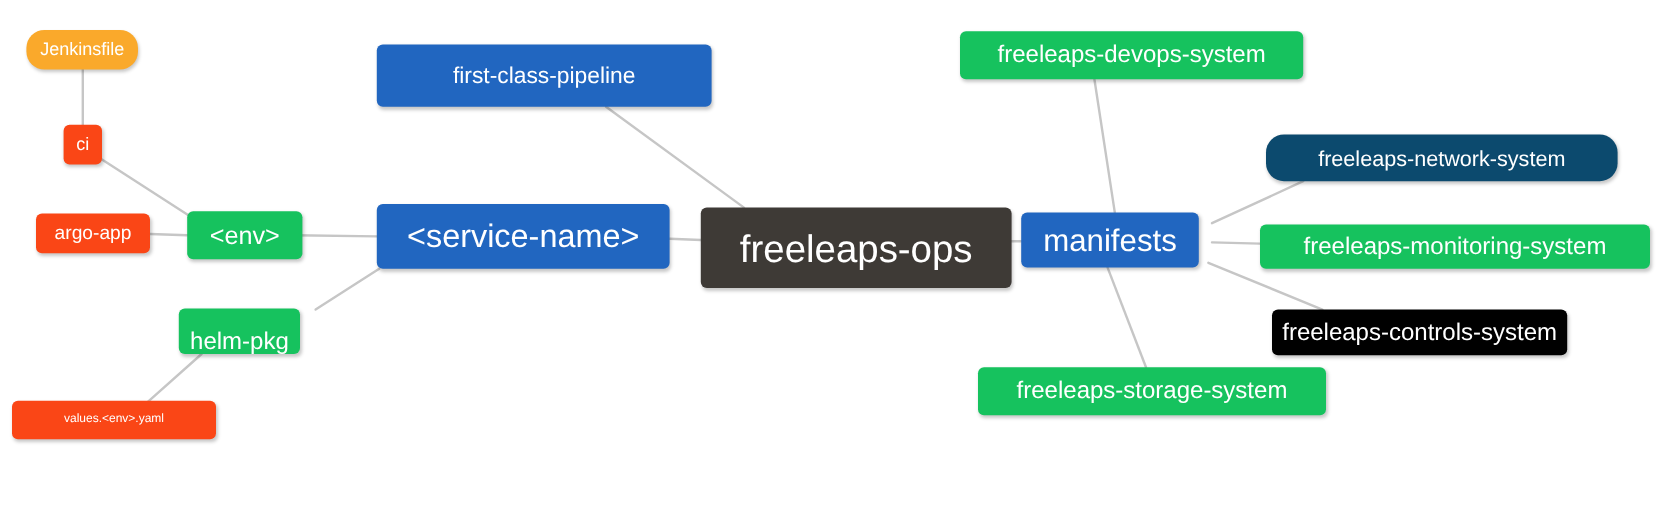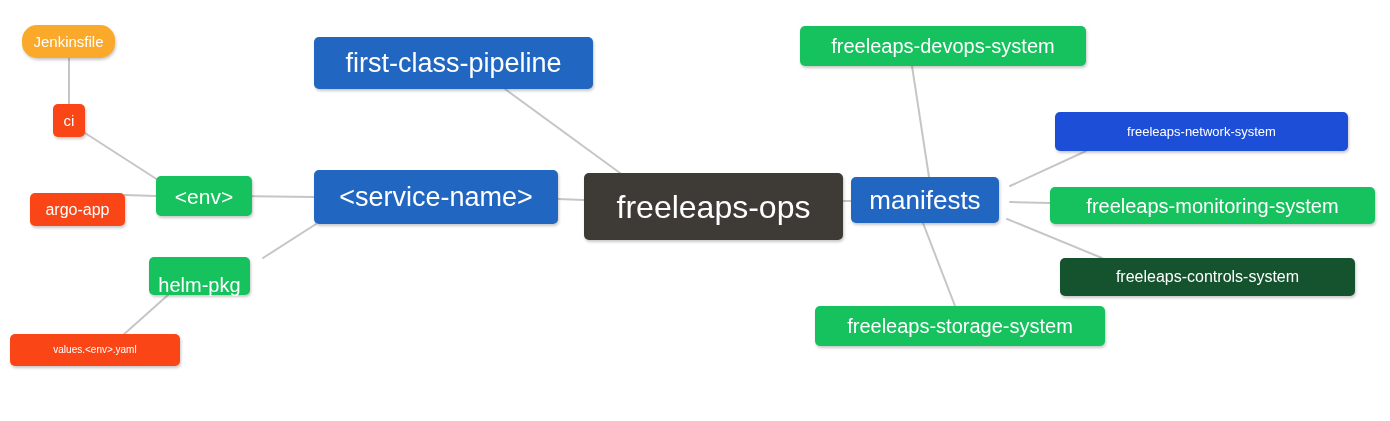--- a/index.html
+++ b/index.html
@@ -74,54 +74,54 @@
       <line x1="923" y1="223" x2="955" y2="306" class="edge" stroke="#c6c6c6"></line>
     </svg>
 
   <div id="node-layer">
       <div class="node" style="left: 22px; top: 25px; width: 93px; height: 33px; background: rgb(250, 169, 43); font-size: 15px; border-radius: 15px;">
         <span class="node-label">Jenkinsfile</span>
       </div>
       <div class="node" style="left: 53px; top: 104px; width: 32px; height: 33px; background: rgb(250, 70, 22); font-size: 15px;">
         <span class="node-label">ci</span>
       </div>
-      <div class="node" style="left: 30px; top: 193px; width: 95px; height: 33px; background: rgb(250, 70, 22); font-size: 16px;">
+      <div class="node" style="left: 30px; top: 178px; width: 95px; height: 33px; background: rgb(250, 70, 22); font-size: 16px;">
         <span class="node-label">argo-app</span>
       </div>
       <div class="node" style="left: 156px; top: 176px; width: 96px; height: 40px; background: rgb(22, 194, 94); font-size: 21px;">
         <span class="node-label">&lt;env&gt;</span>
       </div>
       <div class="node" style="left: 149px; top: 257px; width: 101px; height: 38px; background: rgb(22, 194, 94); font-size: 20px; align-items: flex-end;">
         <span class="node-label">helm-pkg</span>
       </div>
       <div class="node" style="left: 10px; top: 334px; width: 170px; height: 32px; background: rgb(250, 70, 22); font-size: 10px;">
         <span class="node-label">values.&lt;env&gt;.yaml</span>
       </div>
       <div class="node" style="left: 314px; top: 170px; width: 244px; height: 54px; background: rgb(33, 102, 192); font-size: 27px;">
         <span class="node-label">&lt;service-name&gt;</span>
       </div>
-      <div class="node" style="left: 314px; top: 37px; width: 279px; height: 52px; background: rgb(33, 102, 192); font-size: 27px;">
+      <div class="node" style="left: 314px; top: 37px; width: 279px; height: 52px; background: rgb(33, 102, 192); font-size: 19px;">
         <span class="node-label">first-class-pipeline</span>
       </div>
       <div class="node" style="left: 584px; top: 173px; width: 259px; height: 67px; background: rgb(62, 58, 54); font-size: 32px;">
         <span class="node-label">freeleaps-ops</span>
       </div>
       <div class="node" style="left: 851px; top: 177px; width: 148px; height: 46px; background: rgb(33, 102, 192); font-size: 26px;">
         <span class="node-label">manifests</span>
       </div>
       <div class="node" style="left: 800px; top: 26px; width: 286px; height: 40px; background: rgb(22, 194, 94); font-size: 20px;">
         <span class="node-label">freeleaps-devops-system</span>
       </div>
-      <div class="node" style="left: 1055px; top: 112px; width: 293px; height: 39px; background: #1d4ed8; font-size: 13px;">
+      <div class="node" style="left: 1055px; top: 112px; width: 293px; height: 39px; background: #0c4a6e; font-size: 18px; border-radius: 15px;">
         <span class="node-label">freeleaps-network-system</span>
       </div>
       <div class="node" style="left: 1050px; top: 187px; width: 325px; height: 37px; background: rgb(22, 194, 94); font-size: 20px;">
         <span class="node-label">freeleaps-monitoring-system</span>
       </div>
-      <div class="node" style="left: 1060px; top: 258px; width: 295px; height: 38px; background: #14532d; font-size: 16px;">
+      <div class="node" style="left: 1060px; top: 258px; width: 246px; height: 38px; background: #000000; font-size: 20px;">
         <span class="node-label">freeleaps-controls-system</span>
       </div>
       <div class="node" style="left: 815px; top: 306px; width: 290px; height: 40px; background: rgb(22, 194, 94); font-size: 20px;">
         <span class="node-label">freeleaps-storage-system</span>
       </div>
     </div>
 
 </div>
 
 </body></html>

